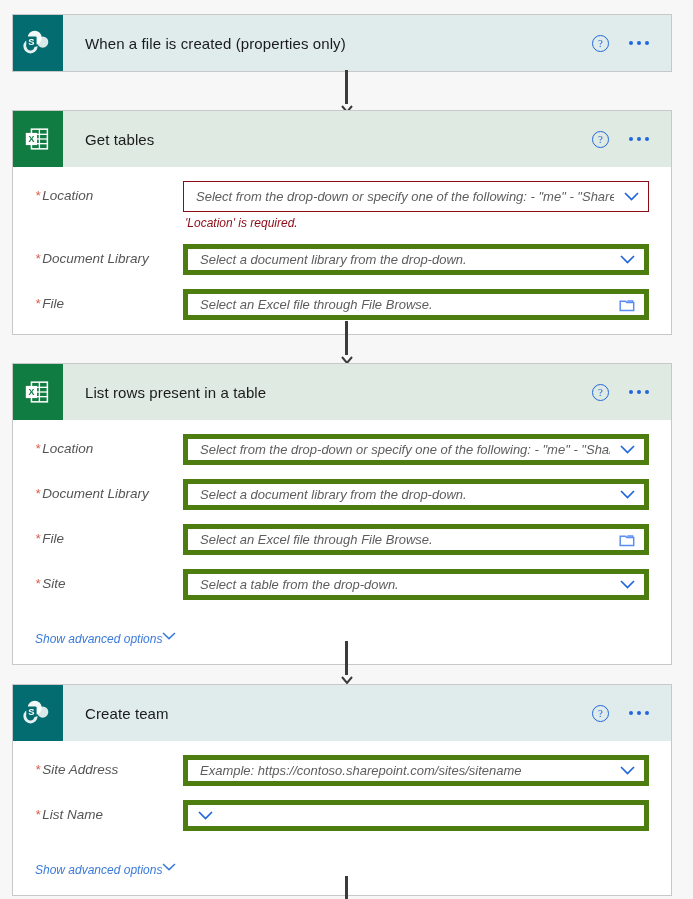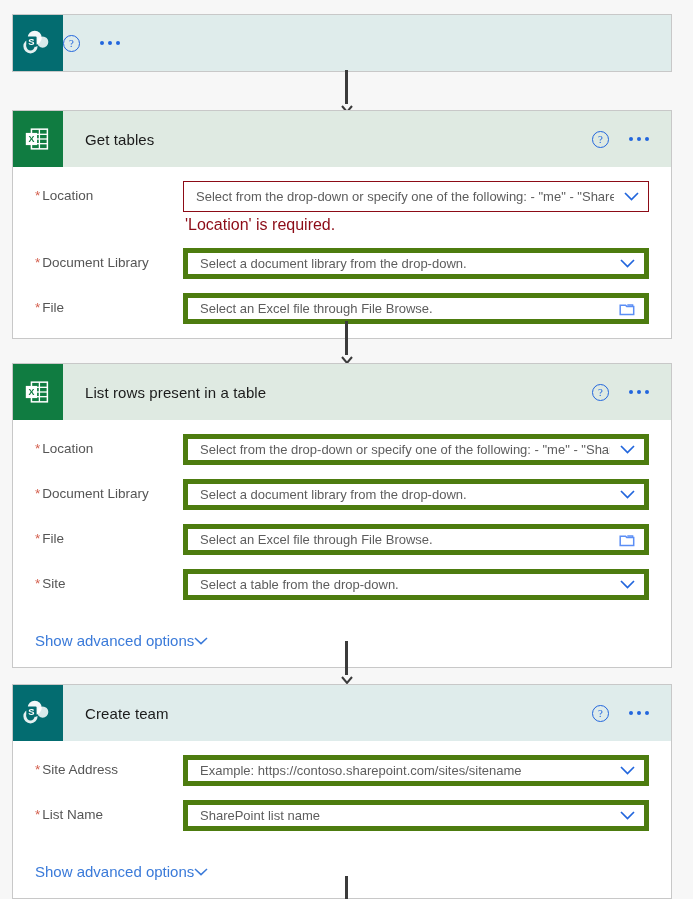--- a/index.html
+++ b/index.html
@@ -72,21 +72,21 @@
   }
   .dots {
     display: flex; gap: 4px; cursor: pointer;
   }
   .dots i {
     width: 4px; height: 4px; border-radius: 50%;
     background: #2266dd; display: block;
   }
 
   
-  .card-body { padding: 14px 0 14px 0; }
+  .card-body { padding: 14px 0 14px 0; font-style: italic; }
 
   .field {
     display: flex;
     align-items: flex-start;
     padding: 0 22px 0 22px;
     margin-bottom: 14px;
   }
   .field:last-child { margin-bottom: 0; }
   .field-label {
     flex: 0 0 148px;
@@ -130,32 +130,31 @@
   .folder-btn {
     flex: 0 0 34px;
     height: 100%;
     display: flex;
     align-items: center;
     justify-content: center;
     background: #fff;
     cursor: pointer;
   }
   .err-msg {
-    font-size: 16px;
+    font-size: 12px;
     color: #8c0b16;
     padding: 4px 0 0 2px;
     white-space: nowrap;
   }
 
   .adv-link {
     display: inline-flex;
-    align-items: center;
     margin: 18px 0 4px 22px;
     color: #3a7ad9;
-    font-size: 15px;
+    font-size: 12px;
     cursor: pointer;
   }
 
   
   .connector {
     position: absolute;
     left: 341px;
     width: 12px;
   }
   .connector .stem {
@@ -185,20 +184,21 @@
     <div class="card-header sp">
       <div class="conn-icon sp">
         <svg class="sp-glyph" viewBox="0 0 32 32" aria-hidden="true">
           <circle cx="12.5" cy="10.5" r="7.5" fill="#ffffff" opacity="0.95"></circle>
           <circle cx="21" cy="15" r="6" fill="#ffffff" opacity="0.85"></circle>
           <path d="M14 19.5a6 6 0 1 1-6-6" fill="none" stroke="#ffffff" stroke-width="3.2" opacity="0.9"></path>
           <rect x="3.5" y="9" width="11" height="11" rx="1" fill="#036c70"></rect>
           <text x="9" y="17.6" font-family="Liberation Sans, sans-serif" font-size="10" font-weight="bold" fill="#ffffff" text-anchor="middle">S</text>
         </svg>
       </div>
+      <div class="card-title">When a file is created (properties only)</div>
       <div class="hdr-actions">
         <div class="help-icon">?</div>
         <div class="dots">
             <i></i>
             <i></i>
             <i></i>
           </div>
       </div>
     </div>
   </div>
@@ -446,21 +446,20 @@
           </div>
         </div>
       </div>
 
       <div class="field">
         <div class="field-label">
           <span class="req">*</span><span>List Name</span>
         </div>
         <div class="field-ctrl">
           <div class="input-box">
-            <div class="input-text">SharePoint list name</div>
             <div class="chevron">
               <svg width="15" height="9" viewBox="0 0 15 9">
                   <path d="M1 1 L7.5 7.5 L14 1" fill="none" stroke="#2266dd" stroke-width="1.7"></path>
                 </svg>
             </div>
           </div>
         </div>
       </div>
 
       <div class="adv-link">

